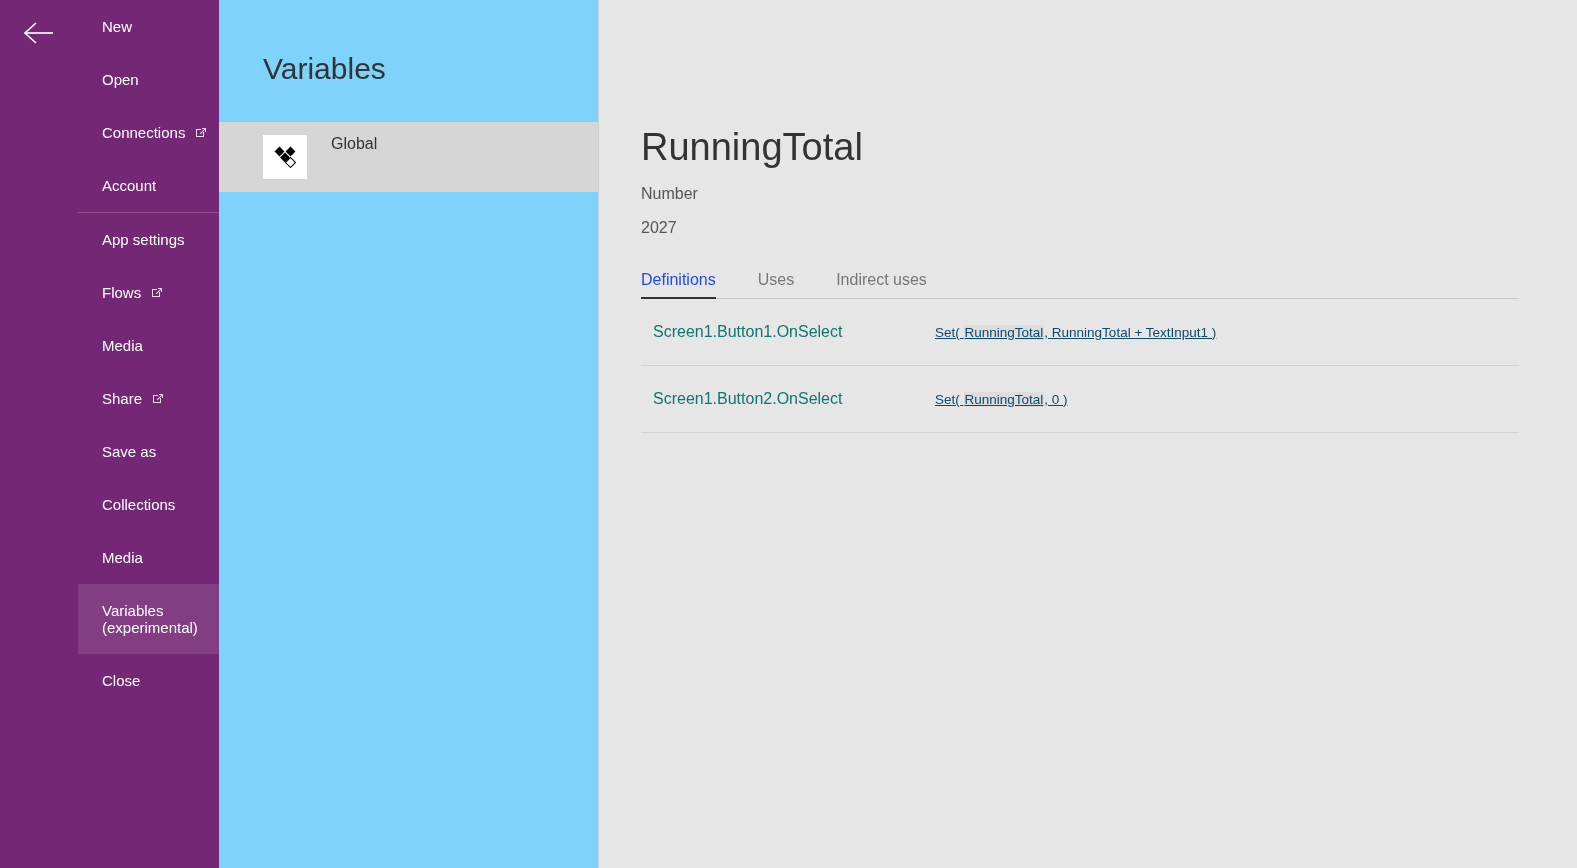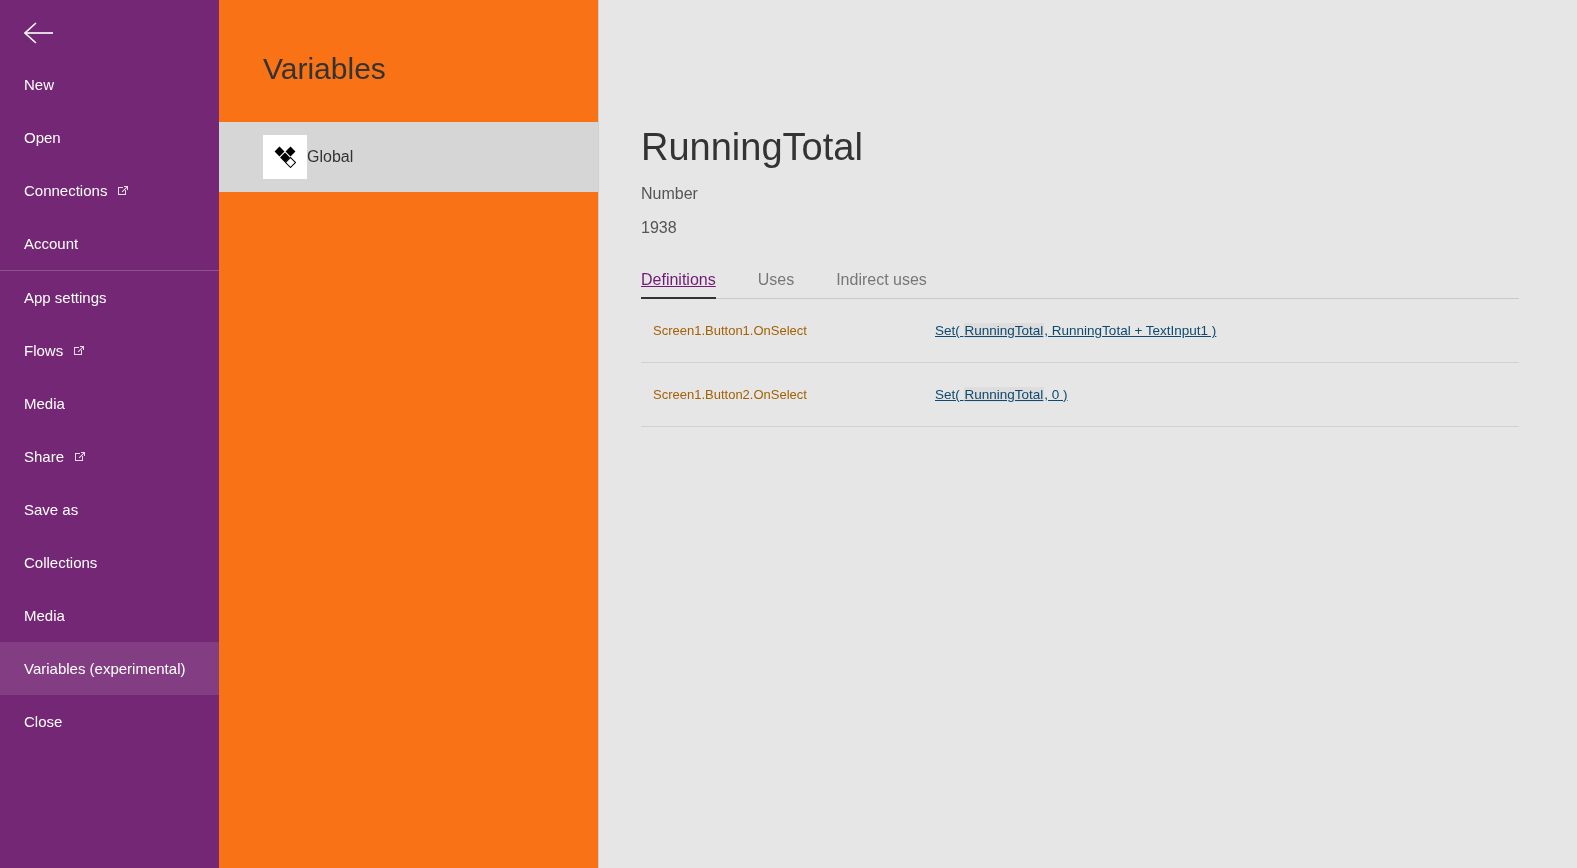--- a/index.html
+++ b/index.html
@@ -9,21 +9,21 @@
       width: 1577px;
       height: 868px;
       overflow: hidden;
       display: flex;
     }
     .sidebar {
       width: 219px;
       background: #742774;
       color: #fff;
       display: flex;
-      flex-direction: column;
+      flex-direction: row;
       flex-shrink: 0;
     }
     .back-arrow {
       padding: 22px 24px 14px 24px;
       cursor: pointer;
     }
     .back-arrow svg { display: block; }
     .nav-list { list-style: none; }
     .nav-item {
       padding: 18px 24px;
@@ -33,34 +33,34 @@
       display: flex;
       align-items: center;
       gap: 9px;
     }
     .nav-item.selected { background: rgba(255,255,255,0.11); }
     .nav-item.divider-above { border-top: 1px solid rgba(255,255,255,0.2); }
     .ext-icon { opacity: 0.85; }
 
     .secondary {
       width: 380px;
-      background: #f97316;
+      background: #7dd3fc;
       flex-shrink: 0;
       border-right: 1px solid #cfcfcf;
     }
     .sec-title {
       font-size: 30px;
       font-weight: 300;
       color: #333;
       padding: 52px 40px 36px 44px;
     }
     .scope-item {
       display: flex;
-      align-items: center;
-      gap: 0;
+      align-items: flex-start;
+      gap: 24px;
       padding: 13px 44px;
       background: #d6d6d6;
       cursor: pointer;
     }
     .scope-icon {
       width: 44px;
       height: 44px;
       background: #fff;
       display: flex;
       align-items: center;
@@ -93,35 +93,34 @@
       margin-top: 34px;
       border-bottom: 1px solid #c8c8c8;
     }
     .tab {
       font-size: 16px;
       color: #777;
       padding-bottom: 8px;
       cursor: pointer;
     }
     .tab.active {
-      color: #701a75;
+      color: #1d4ed8;
       border-bottom: 2px solid #333;
       margin-bottom: -1px;
-      text-decoration: underline;
     }
     .def-row {
       display: flex;
       align-items: center;
       gap: 20px;
       border-bottom: 1px solid #d2d2d2;
       padding: 24px 12px;
     }
     .def-source {
-      font-size: 13px;
-      color: #a16207;
+      font-size: 16px;
+      color: #0f766e;
       width: 262px;
       flex-shrink: 0;
     }
     .def-formula {
       font-size: 13.5px;
       color: #0c4a6e;
       text-decoration: underline;
       cursor: pointer;
     }
     .def-formula .hl {
@@ -205,21 +204,21 @@
         <rect x="13" y="13" width="7" height="7" transform="rotate(45 16.5 16.5)" fill="none" stroke="#000" stroke-width="1"></rect>
       </svg>
     </div>
     <span class="scope-label">Global</span>
   </div>
 </div>
 
 <div class="main">
   <div class="var-name">RunningTotal</div>
   <div class="var-type">Number</div>
-  <div class="var-value">1938</div>
+  <div class="var-value">2027</div>
 
   <div class="tabs">
     <div class="tab active">Definitions</div>
     <div class="tab">Uses</div>
     <div class="tab">Indirect uses</div>
   </div>
 
   <div id="def-list">
       <div class="def-row">
         <div class="def-source">Screen1.Button1.OnSelect</div>

